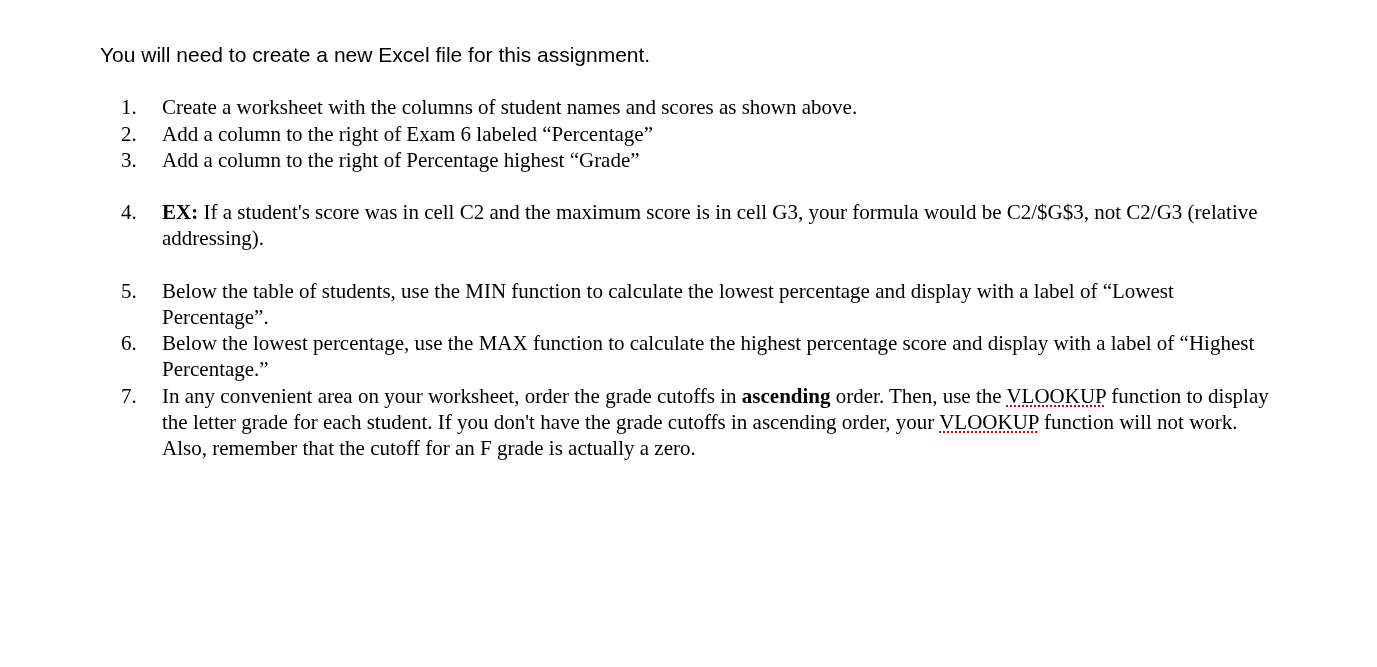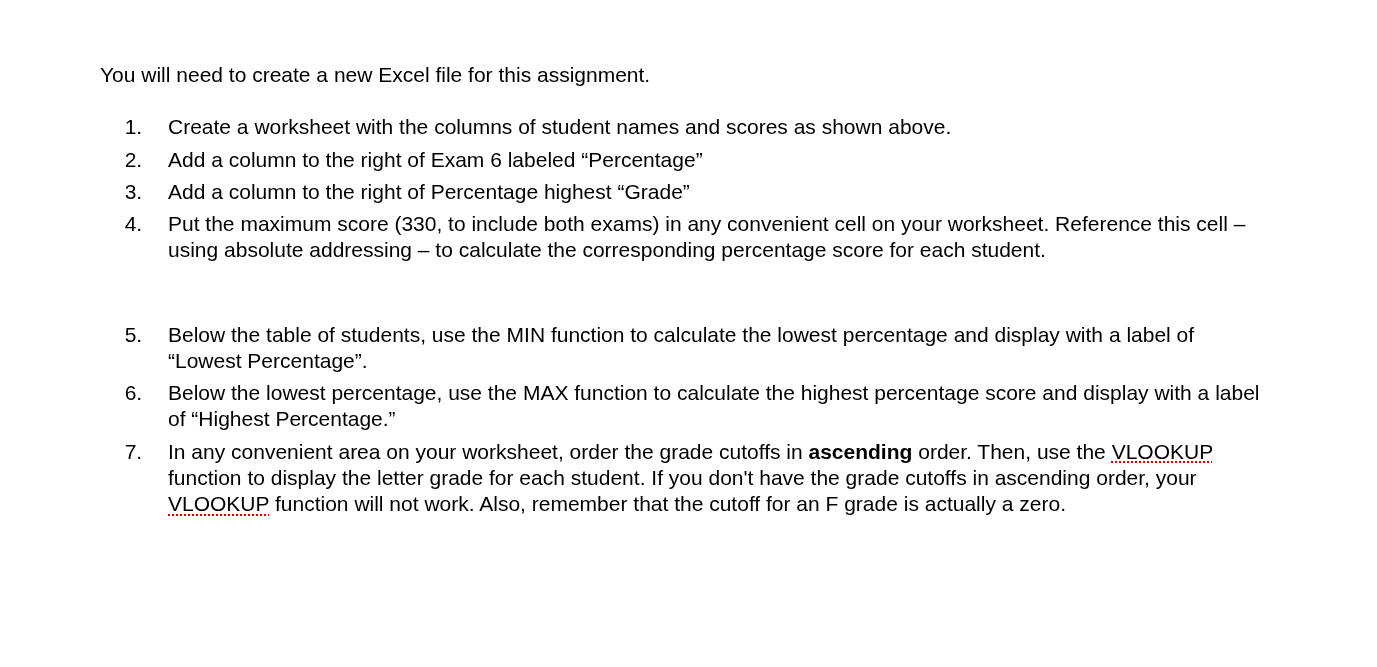--- a/index.html
+++ b/index.html
@@ -6,35 +6,36 @@
     margin: 0;
     padding: 0;
     background: #fff;
     font-family: Arial, Helvetica, sans-serif;
     color: #000;
   }
   .page {
     width: 1377px;
     height: 667px;
     box-sizing: border-box;
-    padding: 62px 100px 0 100px;
+    padding: 42px 100px 0 100px;
     font-size: 21px;
     line-height: 1.25;
   }
   .intro {
     margin-bottom: 26px;
   }
   ol.main-list {
     margin: 0 0 0 42px;
     padding: 0;
     list-style: decimal;
   }
   ol.main-list > li {
     padding-left: 20px;
-    margin: 6px;
+    margin: 0;
+    font-family: Liberation Serif, serif;
   }
   .spacer {
     height: 26px;
   }
   .bold {
     font-weight: bold;
   }
   .sub-block {
     margin-top: 0;
   }
@@ -61,22 +62,24 @@
 
     <li>
       <span>Add a column to the right of Exam 6 labeled “Percentage”</span>
     </li>
 
     <li>
       <span>Add a column to the right of Percentage highest “Grade”</span>
     </li>
 
     <li>
-      <span>Put the maximum score (330, to include both exams) in any convenient cell on your worksheet. Reference this cell – using absolute addressing – to calculate the corresponding percentage score for each student.</span>
       <div class="spacer"></div>
+      <div class="sub-block">
+        <span class="bold">EX:</span><span> If a student's score was in cell C2 and the maximum score is in cell G3, your formula would be C2/$G$3, not C2/G3 (relative addressing).</span>
+      </div>
       <div class="spacer"></div>
     </li>
 
     <li>
       <span>Below the table of students, use the MIN function to calculate the lowest percentage and display with a label of “Lowest Percentage”.</span>
     </li>
 
     <li>
       <span>Below the lowest percentage, use the MAX function to calculate the highest percentage score and display with a label of “Highest Percentage.”</span>
     </li>

